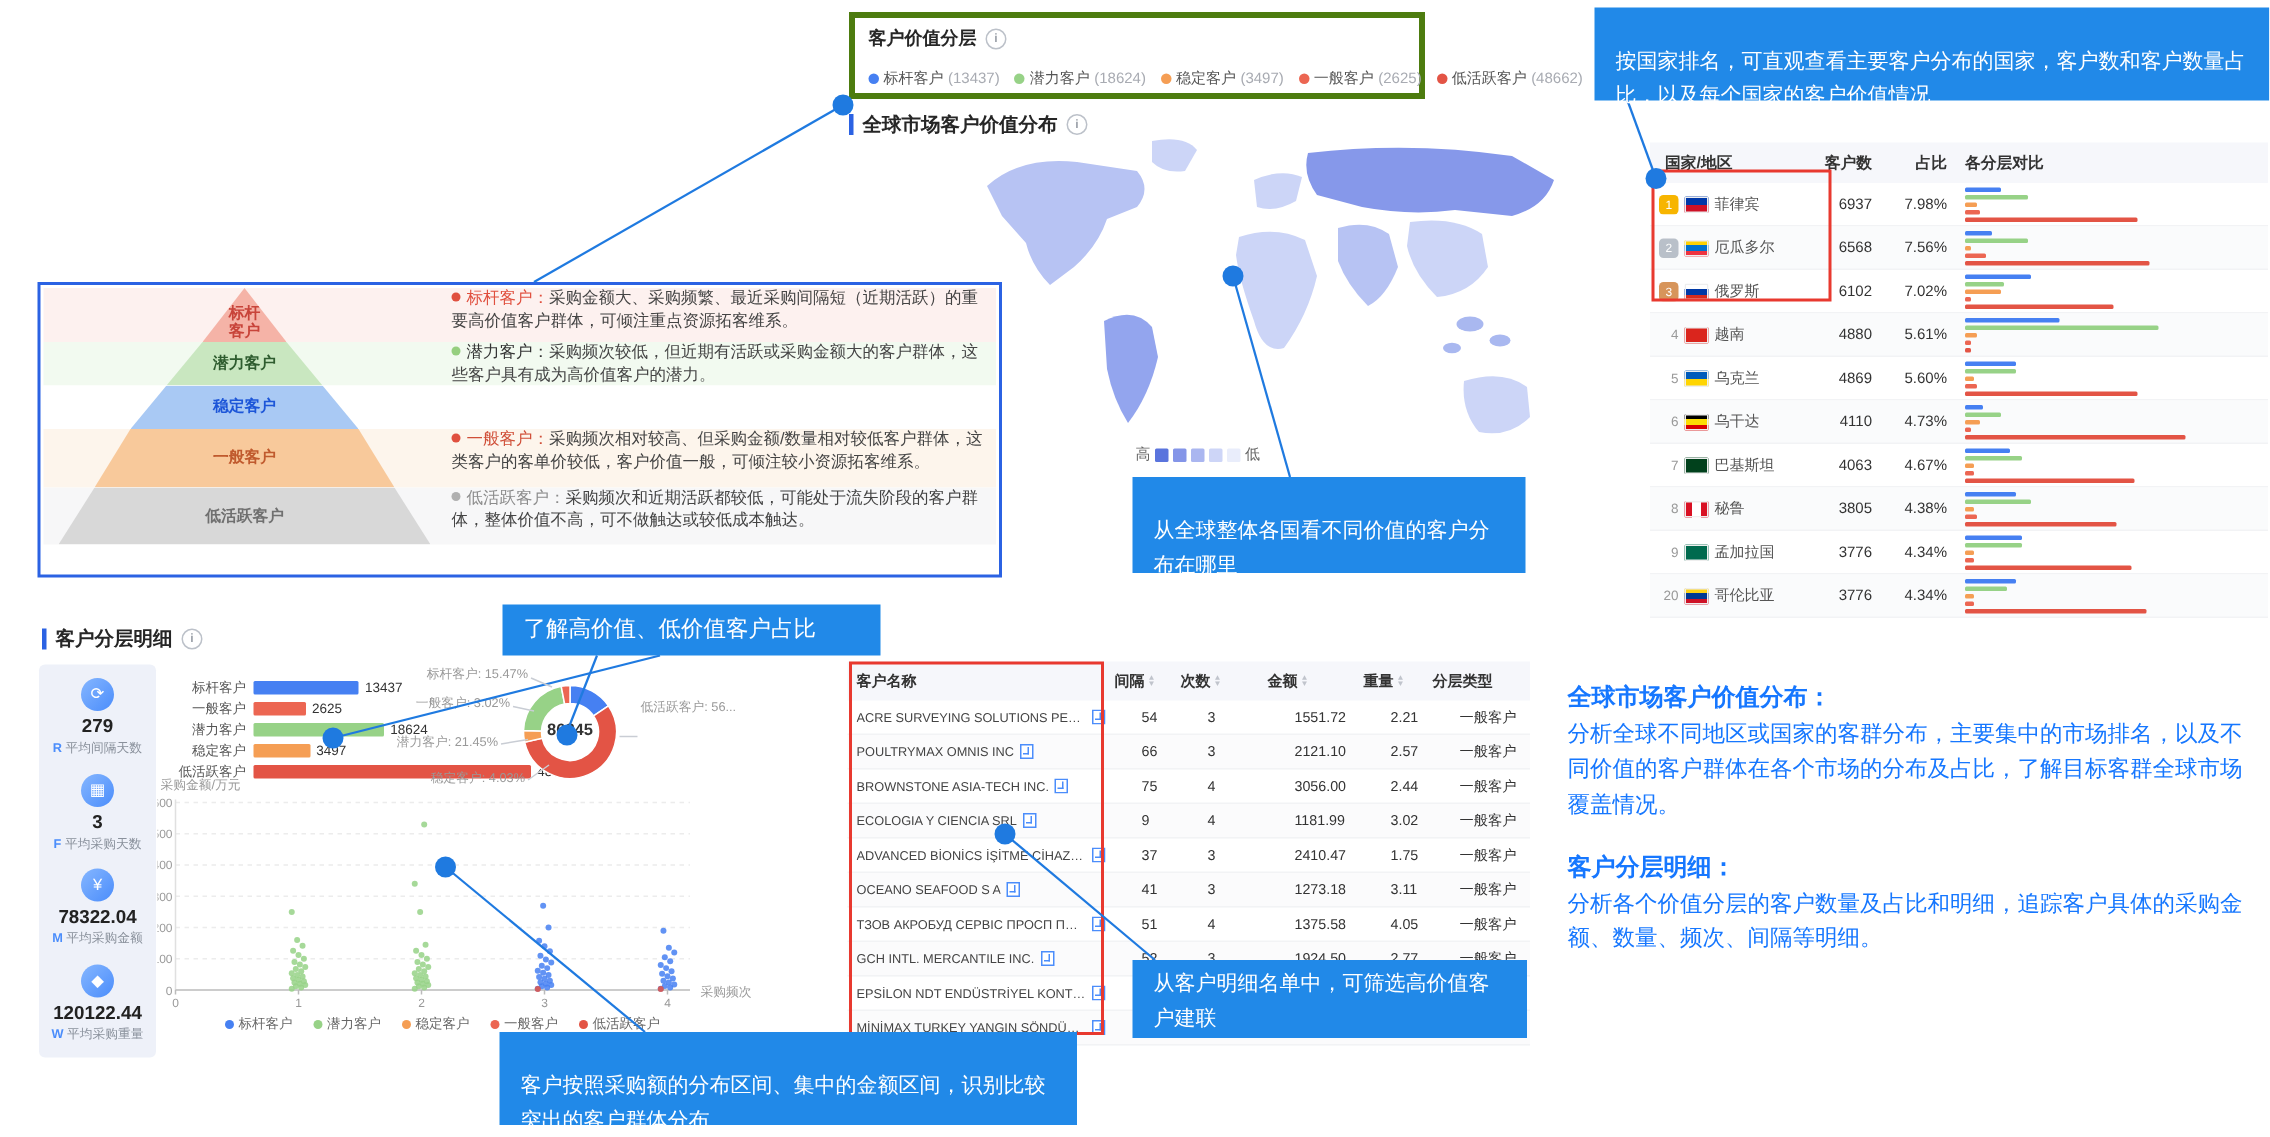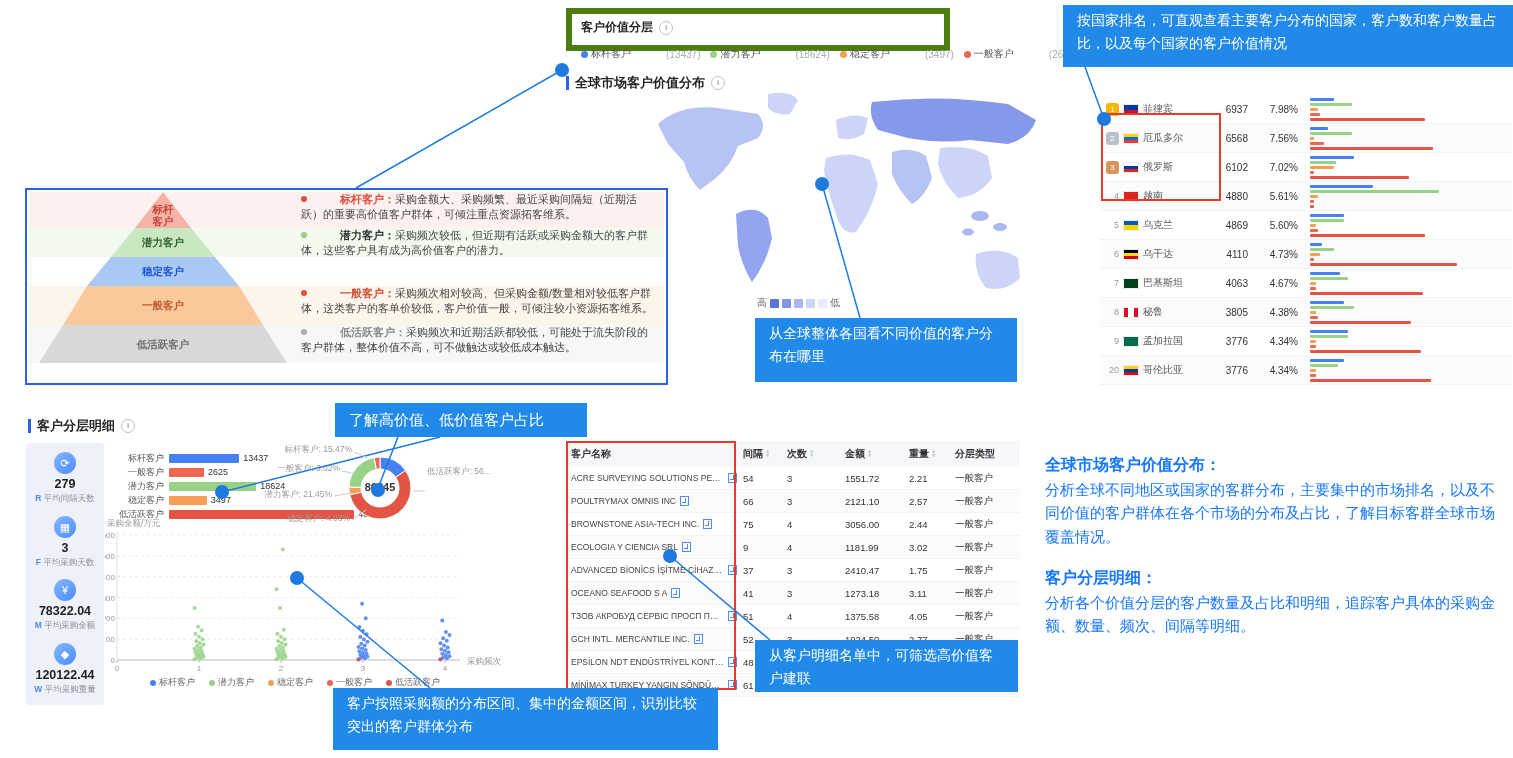--- a/index.html
+++ b/index.html
@@ -4,38 +4,38 @@
 <style>
   html,body{margin:0;padding:0;background:#fff;}
   #canvas{position:relative;width:1513px;height:758px;background:#fff;overflow:hidden;
           font-family:"Liberation Sans","DejaVu Sans",sans-serif;}
   
   .section-title{position:absolute;display:flex;align-items:center;gap:6px;font-size:13px;font-weight:bold;color:#262626;z-index:6;}
   .section-title .tbar{width:3px;height:14px;background:#2b62e3;}
   .info-i{width:12px;height:12px;border:1px solid #bcc1c9;border-radius:50%;color:#9aa0a8;font-size:8px;line-height:11px;text-align:center;flex:none;}
   .info-i::before{content:"i";}
   
-  #legend-panel{position:absolute;left:566px;top:8px;width:384px;height:43px;border:6px solid #4d7c0f;background:#fff;
+  #legend-panel{position:absolute;left:566px;top:8px;width:384px;height:58px;border:4px solid #4d7c0f;background:#fff;
                 box-sizing:border-box;padding:5px 9px;z-index:6;}
   #lp-title-row{display:flex;align-items:center;gap:6px;font-size:12px;font-weight:bold;color:#262626;}
   #lp-items{display:flex;align-items:center;gap:10px;margin-top:11px;}
   .lp-item{display:flex;align-items:center;gap:3px;font-size:10px;white-space:nowrap;}
   .lp-item .dot{width:7px;height:7px;border-radius:50%;flex:none;}
   .lp-lab{color:#555;}
-  .lp-cnt{color:#a8abb2;margin-left:32px;}
+  .lp-cnt{color:#a8abb2;}
   
   #pyramid-box{position:absolute;left:25px;top:188px;width:643px;height:197px;border:2px solid #2b62e3;background:#fff;
                box-sizing:border-box;padding:2px;z-index:5;}
   .py-row{display:flex;align-items:flex-start;}
   .py-shape-col{width:268px;flex:none;display:flex;justify-content:center;align-items:flex-end;height:100%;}
   .py-shape{height:100%;display:flex;align-items:center;justify-content:center;}
   .py-shape-label{font-size:10.5px;font-weight:bold;white-space:pre-line;text-align:center;line-height:1.15;}
   .py-desc{flex:1;font-size:11px;line-height:1.35;color:#444;padding:0 8px 0 4px;}
   .py-bullet{display:inline-block;width:6px;height:6px;border-radius:50%;margin-right:4px;vertical-align:1px;}
-  .py-title{font-weight:bold;margin-left:29px;}
+  .py-title{font-weight:normal;}
   #py-footer{font-size:11.5px;font-weight:bold;color:#333;padding:4px 4px 0 4px;line-height:1.3;}
   
   #map-wrap{position:absolute;left:640px;top:86px;width:420px;height:230px;z-index:1;}
   #map-legend{position:absolute;left:757px;top:296px;display:flex;align-items:center;gap:3px;font-size:10px;color:#666;z-index:2;}
   .ml-sq{width:9px;height:9px;border-radius:1px;}
   
   #country-panel{position:absolute;left:1100px;top:95px;width:412px;background:#fff;z-index:4;}
   #co-head{display:grid;grid-template-columns:100px 48px 50px 1fr;height:27px;background:#f6f7fb;align-items:center;
            font-size:10.5px;font-weight:bold;color:#333;}
   .co-h0{padding-left:10px;}
@@ -46,21 +46,21 @@
   .co-name{display:flex;align-items:center;gap:4px;padding-left:6px;font-size:10px;color:#555;overflow:hidden;white-space:nowrap;}
   .rank{width:13px;text-align:right;font-size:9px;color:#999;flex:none;}
   .medal{width:13px;height:13px;border-radius:3px;color:#fff;font-size:8px;line-height:13px;text-align:center;flex:none;}
   .flag{width:16px;height:11px;border-radius:1px;flex:none;box-shadow:0 0 0 1px #eee inset;}
   .co-cnt,.co-pct{text-align:right;font-size:10px;color:#333;}
   .co-bars{display:flex;flex-direction:column;gap:2px;padding-left:12px;}
   .mini-bar{height:3px;border-radius:1px;}
   
   .redbox{position:absolute;border:2px solid #e8392f;z-index:20;pointer-events:none;background:transparent;}
   
-  .callout{position:absolute;background:#2189e8;color:#fff;font-size:14px;line-height:1.62;padding:4px 14px;
+  .callout{position:absolute;background:#2189e8;color:#fff;font-size:14px;line-height:1.62;padding:24px 14px;
            box-sizing:border-box;z-index:30;}
   
   #stats-panel{position:absolute;left:26px;top:443px;width:78px;height:262px;background:#eef1f9;border-radius:4px;
                display:flex;flex-direction:column;justify-content:space-around;align-items:center;z-index:3;padding:4px 0;box-sizing:border-box;}
   .stat{text-align:center;}
   .stat-ic{width:22px;height:22px;border-radius:50%;background:linear-gradient(135deg,#85b6ff,#4b8dfb);color:#fff;
            font-size:11px;line-height:22px;margin:0 auto;}
   .stat-val{font-size:12.5px;font-weight:bold;color:#222;margin-top:3px;}
   .stat-lbl{font-size:8.5px;color:#8a919c;margin-top:2px;white-space:nowrap;}
   .stat-lbl b{color:#4b8dfb;font-weight:bold;}
@@ -87,21 +87,21 @@
   .ct-h{padding-left:6px;display:flex;align-items:center;}
   .sort{display:inline-flex;flex-direction:column;margin-left:3px;}
   .sort span{font-size:5.5px;line-height:4.5px;color:#c0c4cc;}
   .ct-row{display:grid;grid-template-columns:172px 44px 58px 64px 46px 71px;height:22px;align-items:center;
           border-bottom:1px solid #f2f3f5;font-size:9.5px;color:#333;}
   .ct-row.alt{background:#fbfbfc;}
   .nm-cell{display:flex;align-items:center;gap:3px;padding-left:6px;overflow:hidden;}
   .nm{font-size:8.5px;color:#444;white-space:nowrap;overflow:hidden;text-overflow:ellipsis;}
   .cp{width:7px;height:8px;border:1px solid #4b8dfb;background:#fff;flex:none;position:relative;margin-left:1px;}
   .cp::before{content:"";position:absolute;left:1px;top:1px;width:3px;height:4px;border-bottom:1px solid #4b8dfb;border-right:1px solid #4b8dfb;}
-  .ct-c{padding-left:6px;}
+  .ct-c{padding-left:24px;}
   
   #right-text{position:absolute;left:1045px;top:455px;width:462px;color:#1677ff;z-index:2;}
   .rt-title{font-size:16px;font-weight:bold;margin:0 0 2px 0;}
   .rt-body{font-size:15px;line-height:1.55;margin:0 0 20px 0;}
   
   #overlay{position:absolute;left:0;top:0;z-index:25;pointer-events:none;}
 </style>
 </head>
 <body>
 
@@ -214,20 +214,26 @@
             <div class="py-shape" style="background: rgb(216, 216, 216); width: 248px; clip-path: polygon(9.7% 0px, 90.3% 0px, 100% 100%, 0px 100%);">
               <span class="py-shape-label" style="color: rgb(112, 112, 112);">低活跃客户</span>
             </div>
           </div>
           <div class="py-desc"><span class="py-bullet" style="background: rgb(176, 176, 176);"></span><b class="py-title" style="color: rgb(140, 140, 140);">低活跃客户：</b><span class="py-text">采购频次和近期活跃都较低，可能处于流失阶段的客户群体，整体价值不高，可不做触达或较低成本触达。</span></div>
         </div>
       </div>
   </div>
 
   <div id="country-panel">
+    <div id="co-head">
+        <div class="co-h co-h0">国家/地区</div>
+        <div class="co-h co-h1">客户数</div>
+        <div class="co-h co-h2">占比</div>
+        <div class="co-h co-h3">各分层对比</div>
+      </div>
     <div id="co-body">
         <div class="co-row">
           <div class="co-name">
             <span class="medal" style="background: rgb(247, 181, 0);">1</span>
             <span class="flag" style="background: linear-gradient(rgb(0, 56, 168) 0%, rgb(0, 56, 168) 50%, rgb(206, 17, 38) 50%, rgb(206, 17, 38) 100%);"></span>
             <span>菲律宾</span>
           </div>
           <div class="co-cnt">6937</div>
           <div class="co-pct">7.98%</div>
           <div class="co-bars">

